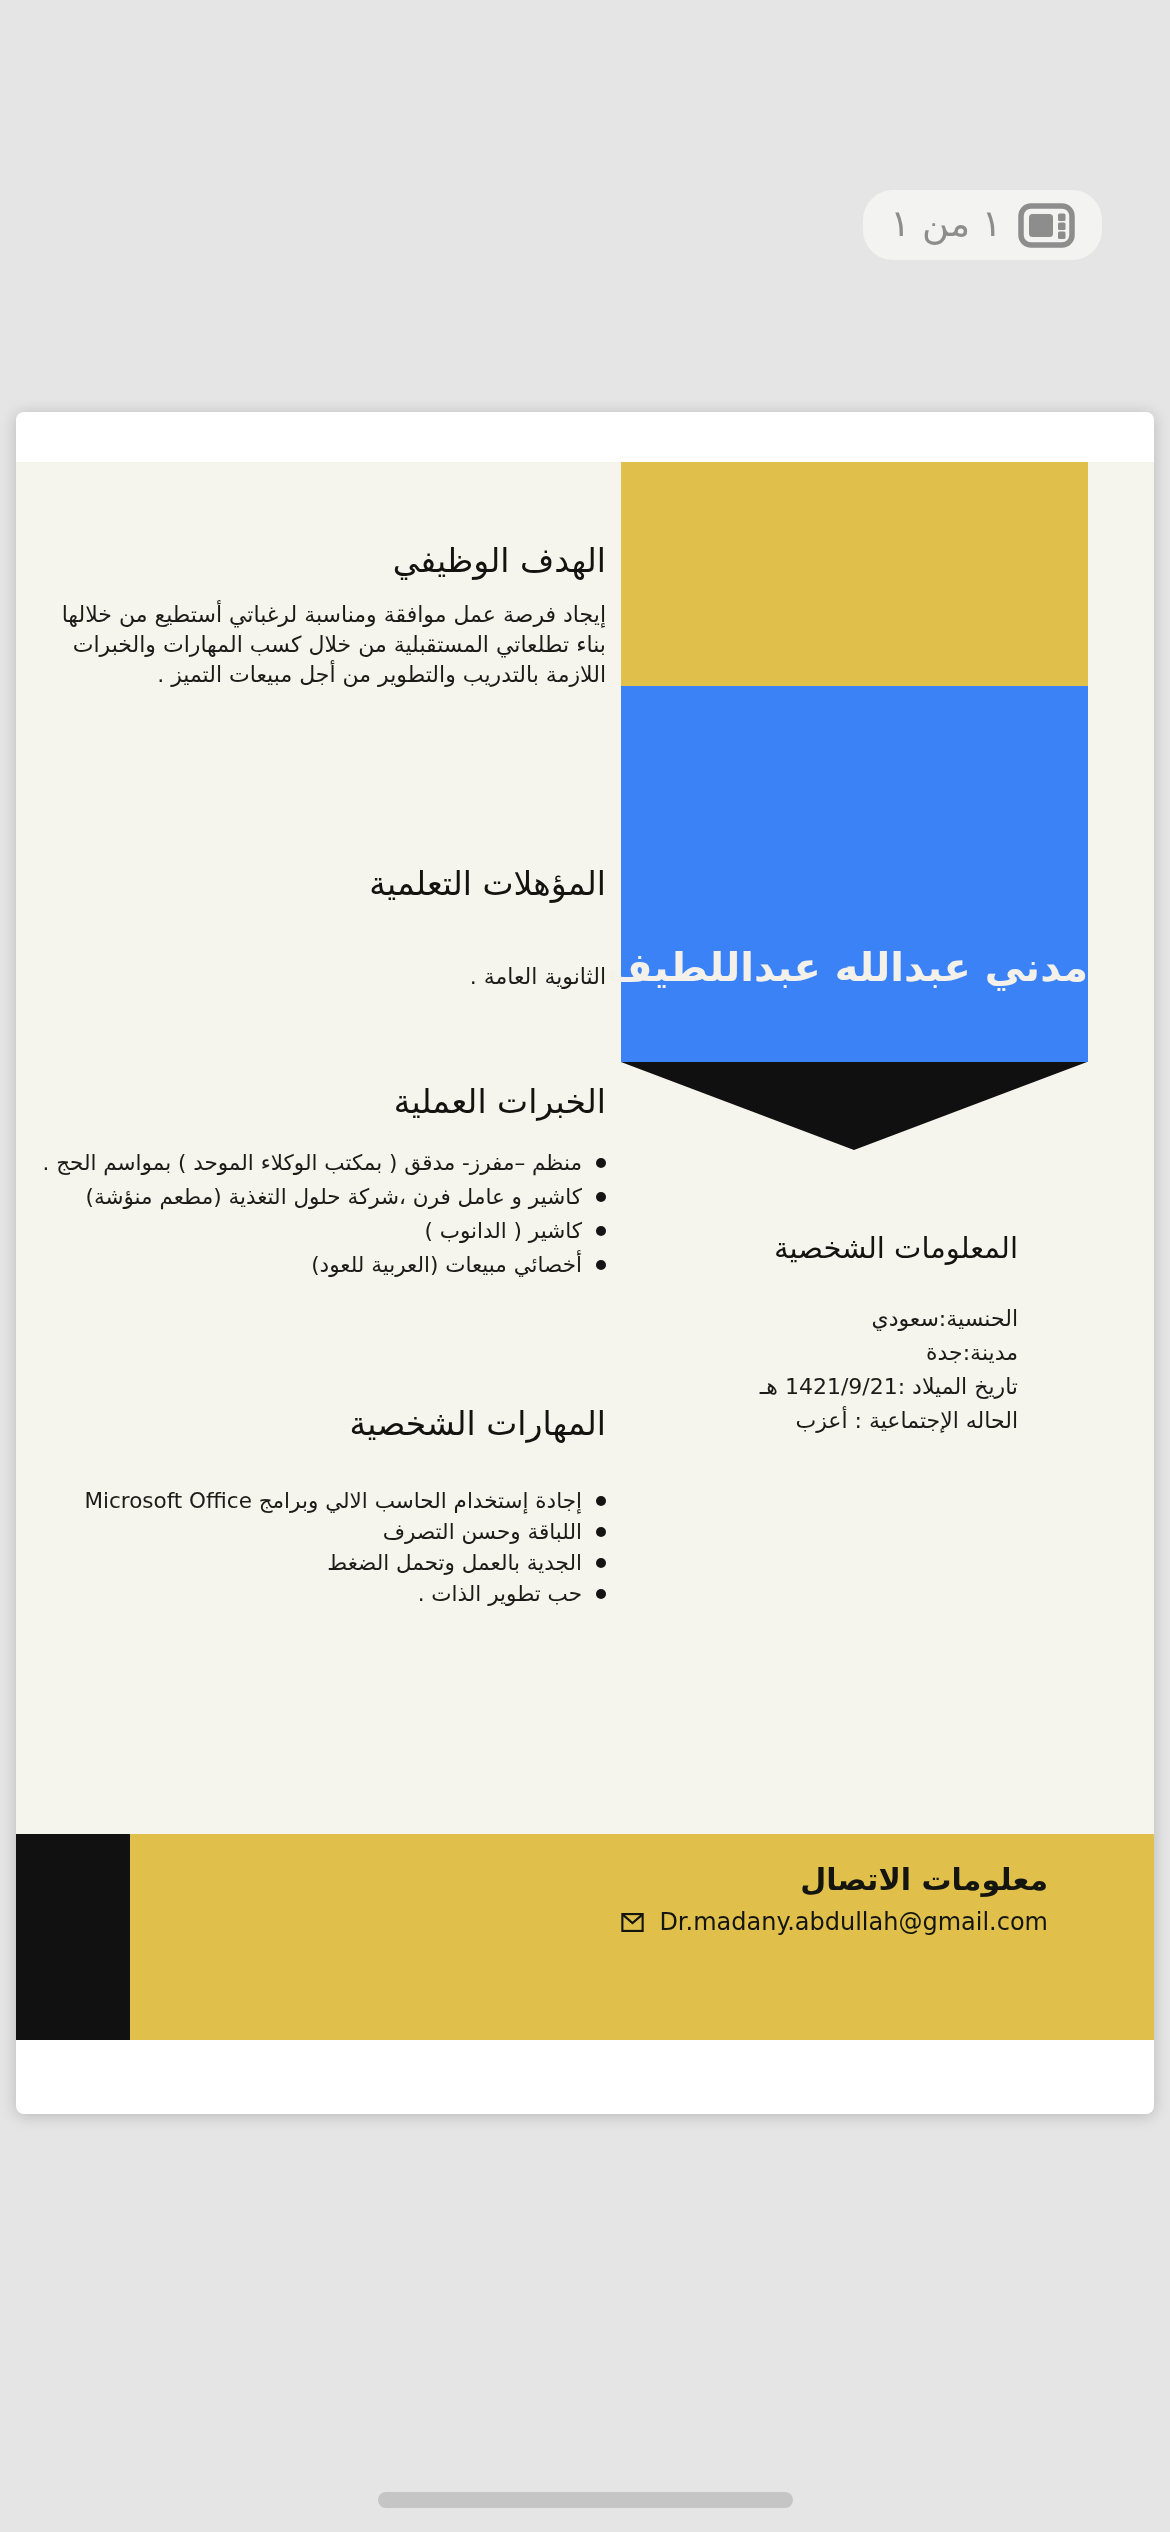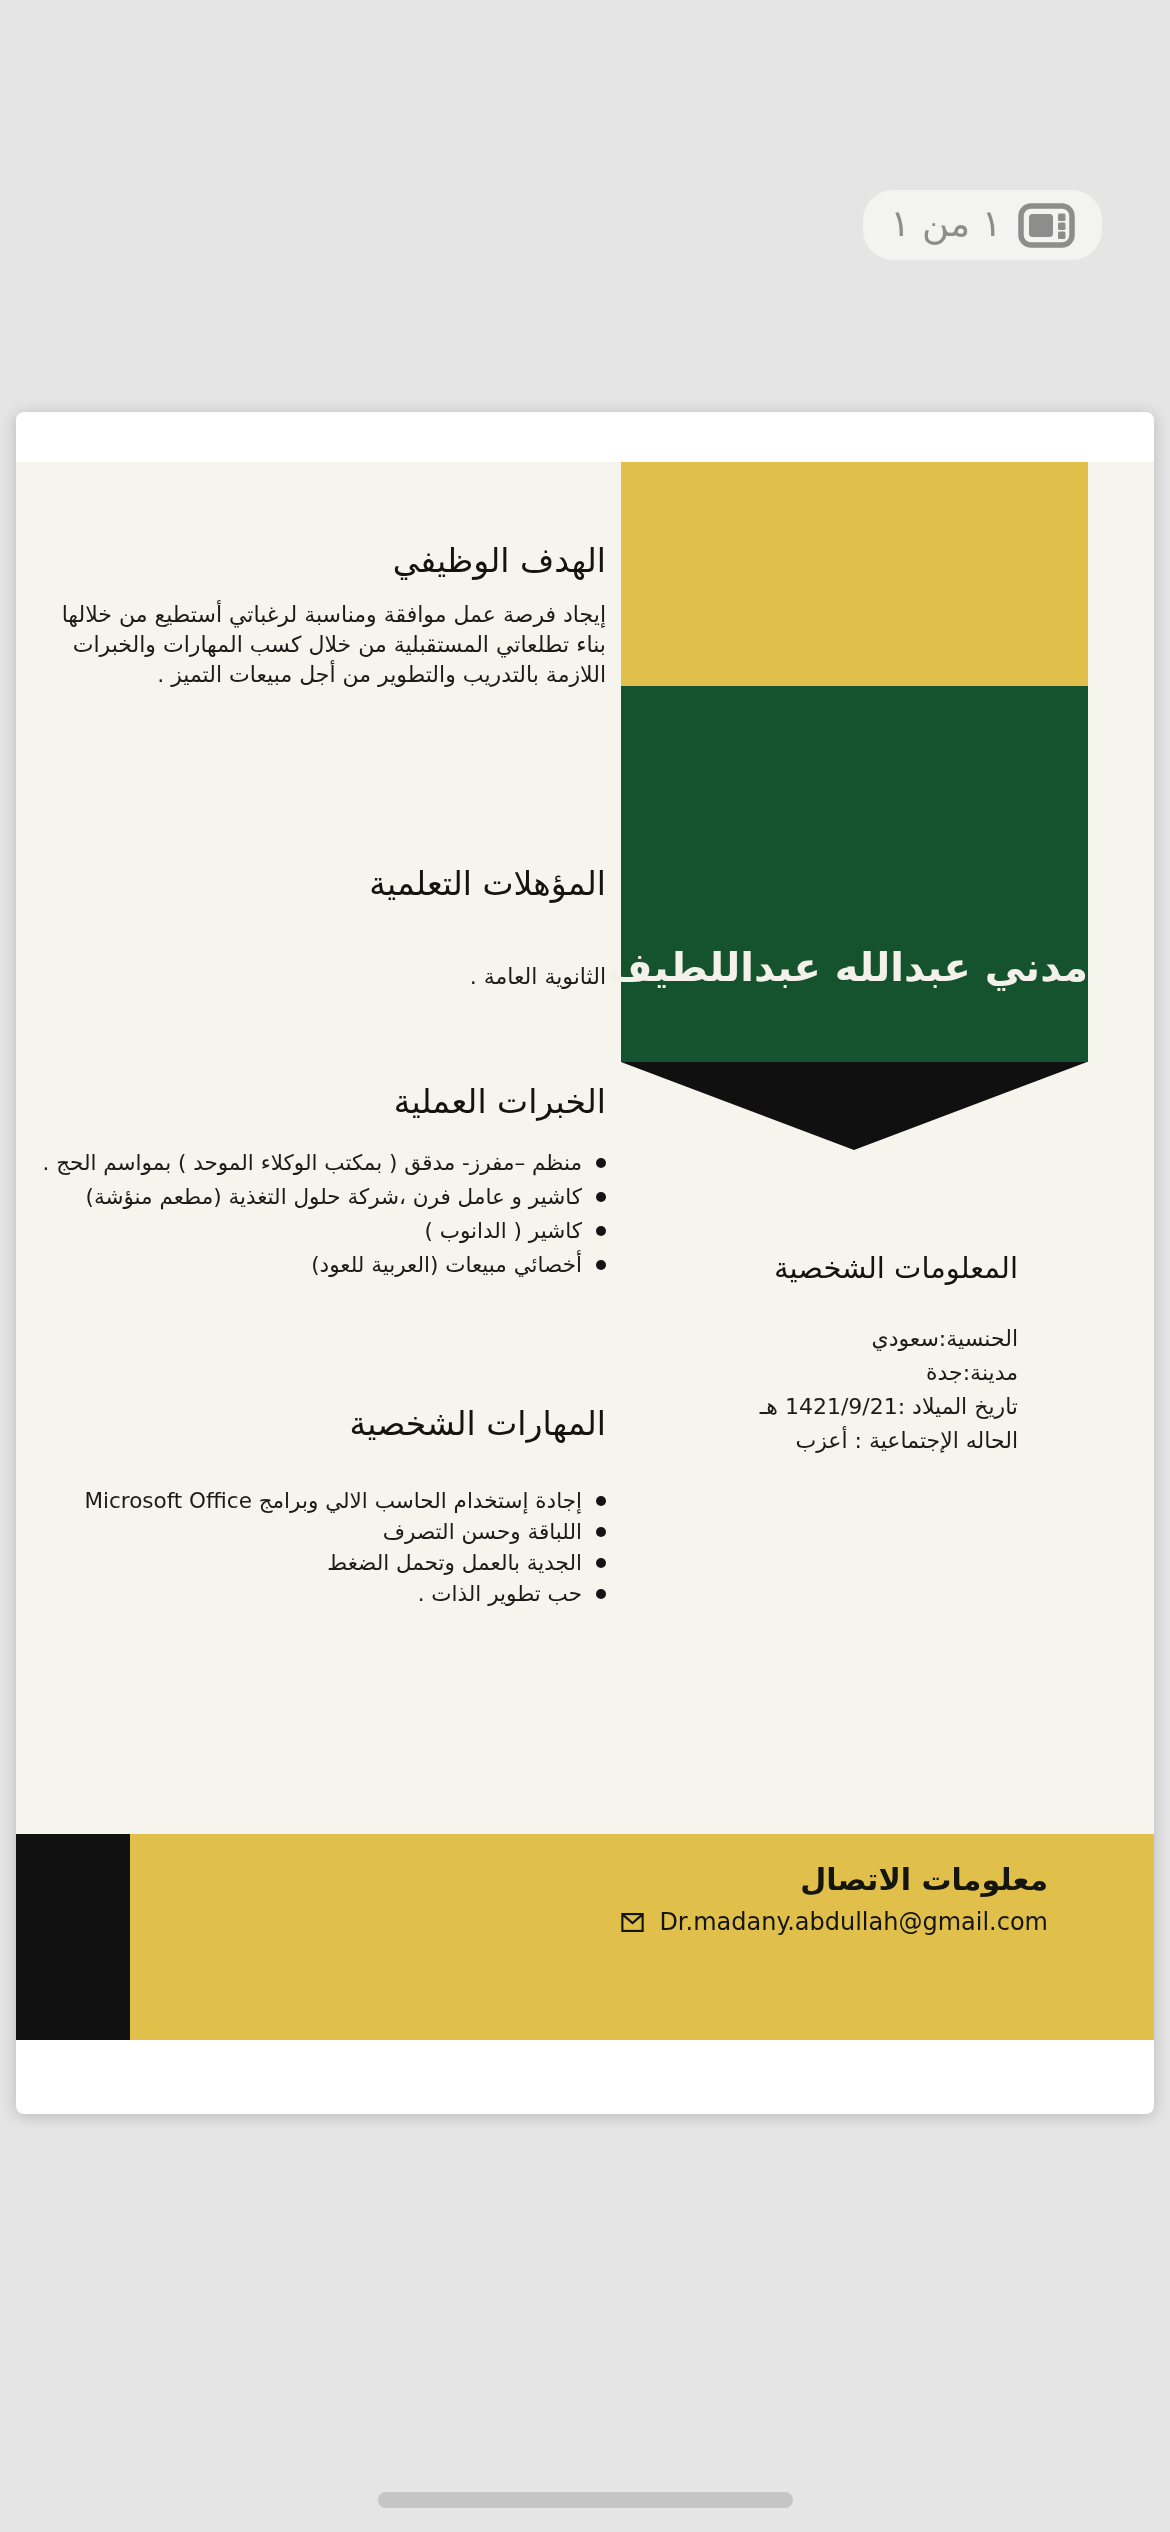--- a/index.html
+++ b/index.html
@@ -21,21 +21,21 @@
   }
   
   .sheet{
     position:absolute;left:16px;top:412px;width:1138px;height:1702px;
     background:#ffffff;border-radius:8px;
     box-shadow:0 2px 16px rgba(0,0,0,.20);
   }
   .cream{position:absolute;left:0;top:50px;width:1138px;height:1403px;background:#f5f4ed;}
   
   .hero-yellow{position:absolute;left:605px;top:50px;width:467px;height:224px;background:#e0c04b;}
-  .ribbon{position:absolute;left:605px;top:274px;width:467px;height:376px;background:#14532d;}
+  .ribbon{position:absolute;left:605px;top:274px;width:467px;height:376px;background:#3b82f6;}
   .ribbon-point{
     position:absolute;left:605px;top:650px;width:0;height:0;
     border-left:233.5px solid transparent;border-right:233.5px solid transparent;
     border-top:88px solid #101010;
   }
   .ribbon .name{
     position:absolute;left:0;bottom:72px;width:100%;
     text-align:center;color:#f3f1e9;font-size:40px;font-weight:700;
     direction:rtl;white-space:nowrap;
   }
@@ -53,21 +53,21 @@
   .skl-l{top:1073px;}
   .blist{display:flex;flex-direction:column;}
   .blist .li{
     display:flex;align-items:center;gap:14px;direction:rtl;
     white-space:nowrap;font-size:21.5px;
   }
   .exp-l .li{line-height:34px;margin-left:25px;}
   .skl-l .li{line-height:31px;}
   .blist .dot{flex:0 0 auto;width:10px;height:10px;border-radius:50%;background:#141414;}
   
-  .personal{position:absolute;right:136px;top:818px;width:430px;direction:rtl;text-align:right;color:#1c1b17;margin-top:20px;}
+  .personal{position:absolute;right:136px;top:818px;width:430px;direction:rtl;text-align:right;color:#1c1b17;}
   .personal .sec-title{font-size:29px;}
   .personal .plines{margin-top:36px;font-size:22px;line-height:34px;}
   
   .footer{position:absolute;left:0;top:1422px;width:1138px;height:206px;}
   .footer .f-black{position:absolute;left:0;top:0;width:114px;height:206px;background:#111111;}
   .footer .f-yellow{position:absolute;left:114px;top:0;right:0;height:206px;background:#e0c04b;}
   .footer .f-content{position:absolute;right:106px;top:26px;direction:rtl;text-align:right;color:#151510;}
   .footer .f-title{font-size:30px;font-weight:700;line-height:1.3;}
   .contact-row{display:flex;direction:rtl;justify-content:flex-start;align-items:center;gap:13px;font-size:24px;line-height:30px;}
   .row-phone{margin-top:25px;}

